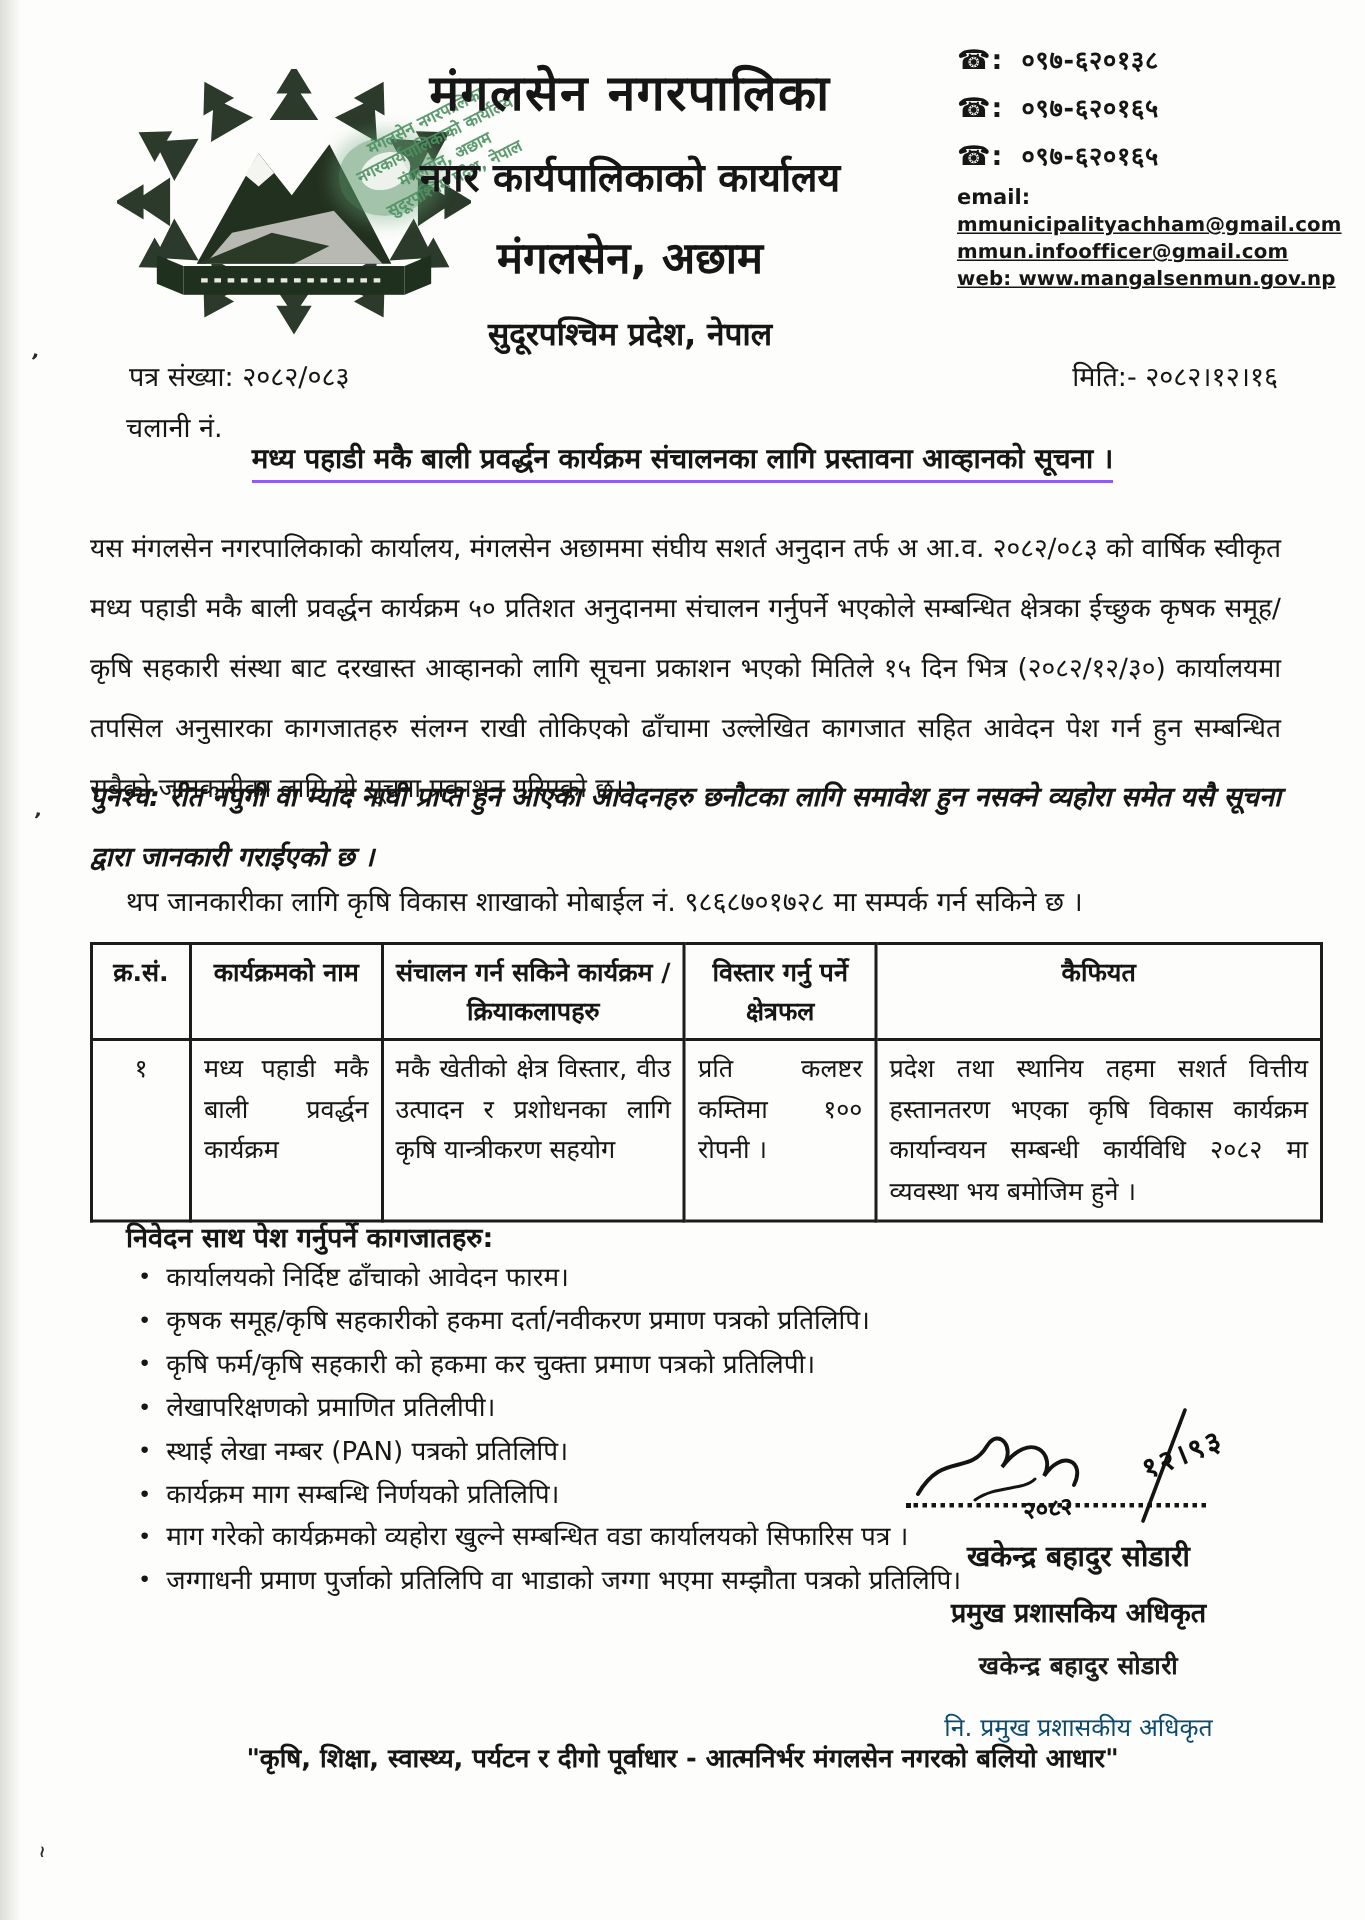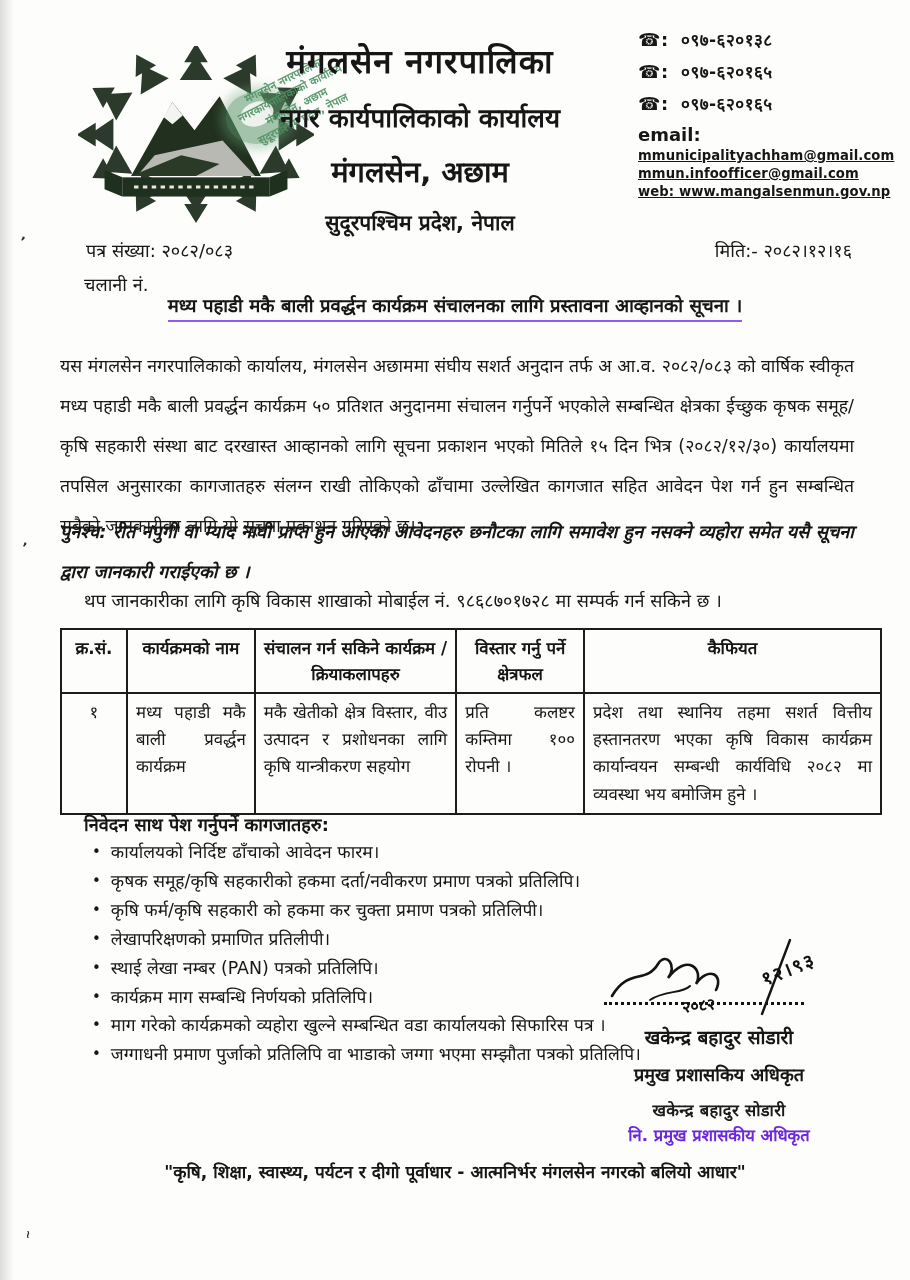--- a/index.html
+++ b/index.html
@@ -32,21 +32,21 @@
     transform:rotate(-20deg);
   }
   .head-center { position:absolute; left:150px; top:38px; width:540px; text-align:center; z-index:4; }
   .h-org   { font-size:33px; font-weight:bold; letter-spacing:1px; }
   .h-office{ font-size:26px; font-weight:bold; margin-top:16px; }
   .h-loc   { font-size:29px; font-weight:bold; margin-top:16px; }
   .h-prov  { font-size:21px; font-weight:bold; margin-top:18px; }
   .contact { position:absolute; right:6px; top:28px; width:266px; z-index:4; }
   .phone-line { font-size:17px; font-weight:bold; margin-bottom:9px; letter-spacing:.5px; }
   .phone-line .ph-icon { font-size:18px; margin-right:6px; }
-  .email-label { font-size:18px; font-weight:bold; margin-top:2px; }
+  .email-label { font-size:14px; font-weight:bold; margin-top:2px; }
   .email-line, .web-line {
     font-size:13.2px; font-weight:bold; text-decoration:underline;
     margin-top:3px; letter-spacing:.1px;
   }
   
   .meta-row { position:absolute; left:86px; right:58px; top:238px;
     display:flex; justify-content:space-between; font-size:18px; }
   .dispatch { position:absolute; left:84px; top:272px; font-size:18px; }
   
   .subject-wrap { position:absolute; left:0; right:0; top:292px; text-align:center; }
@@ -85,21 +85,21 @@
   .sig-block { position:absolute; right:36px; top:938px; width:310px; text-align:center; z-index:5; }
   .sig-art { position:relative; height:78px; }
   .sig-art svg { position:absolute; left:30px; top:0; }
   .sig-dotted { position:absolute; left:40px; top:64px; width:200px; border-bottom:3px dotted #141414; }
   .hand { position:absolute; font-size:17px; font-weight:bold; color:#101010; }
   .hand-year { left:118px; top:56px; transform:rotate(-6deg); font-size:16px; }
   .hand-rest { left:196px; top:18px; transform:rotate(-22deg); font-size:19px; letter-spacing:2px; }
   .sig-name  { font-size:19px; font-weight:bold; margin-top:8px; }
   .sig-title { font-size:18px; font-weight:bold; margin-top:12px; }
   .stamp-name  { font-size:16.5px; font-weight:bold; margin-top:12px; letter-spacing:.3px; color:#1b1b1b; }
-  .stamp-title { font-size:16.5px; font-weight:bold; margin-top:2px; color:#6d28d9; }
+  .stamp-title { font-size:16.5px; font-weight:normal; margin-top:18px; color:#0c4a6e; }
   
   .footer-slogan { position:absolute; left:0; right:0; top:1160px; text-align:center;
     font-size:17.2px; font-weight:bold; }
   
   .mark { position:absolute; color:#2a2a2a; font-size:13px; font-weight:bold; }
   .m1{left:20px; top:234px; transform:rotate(14deg);}
   .m2{left:22px; top:540px; transform:rotate(10deg);}
   .m3{left:26px; top:1228px; transform:rotate(4deg); font-size:11px;}
 </style>
 </head>

